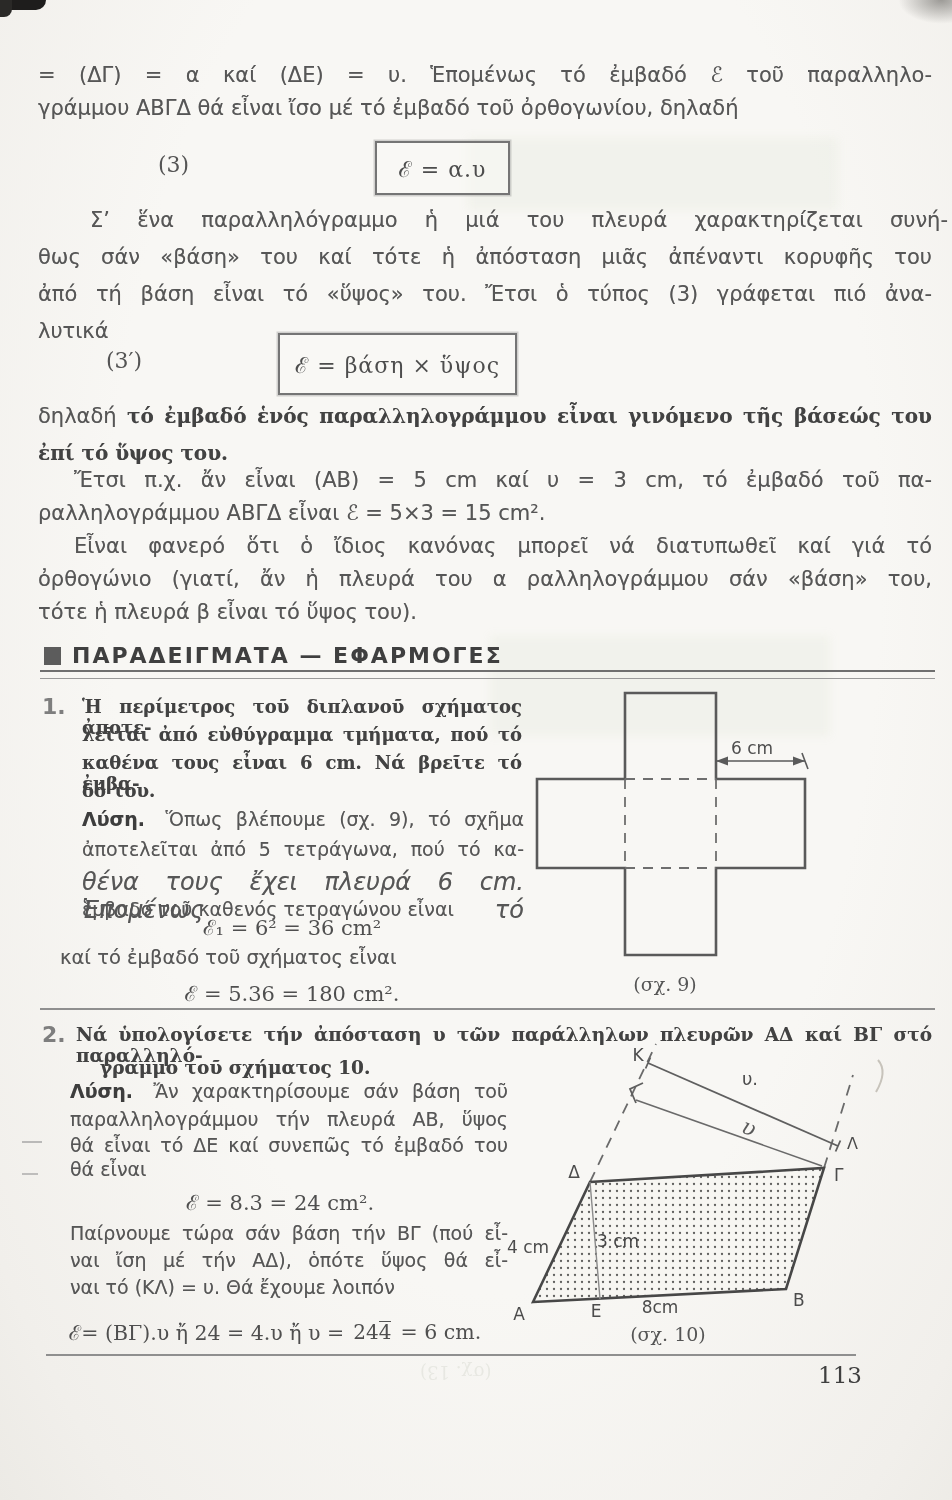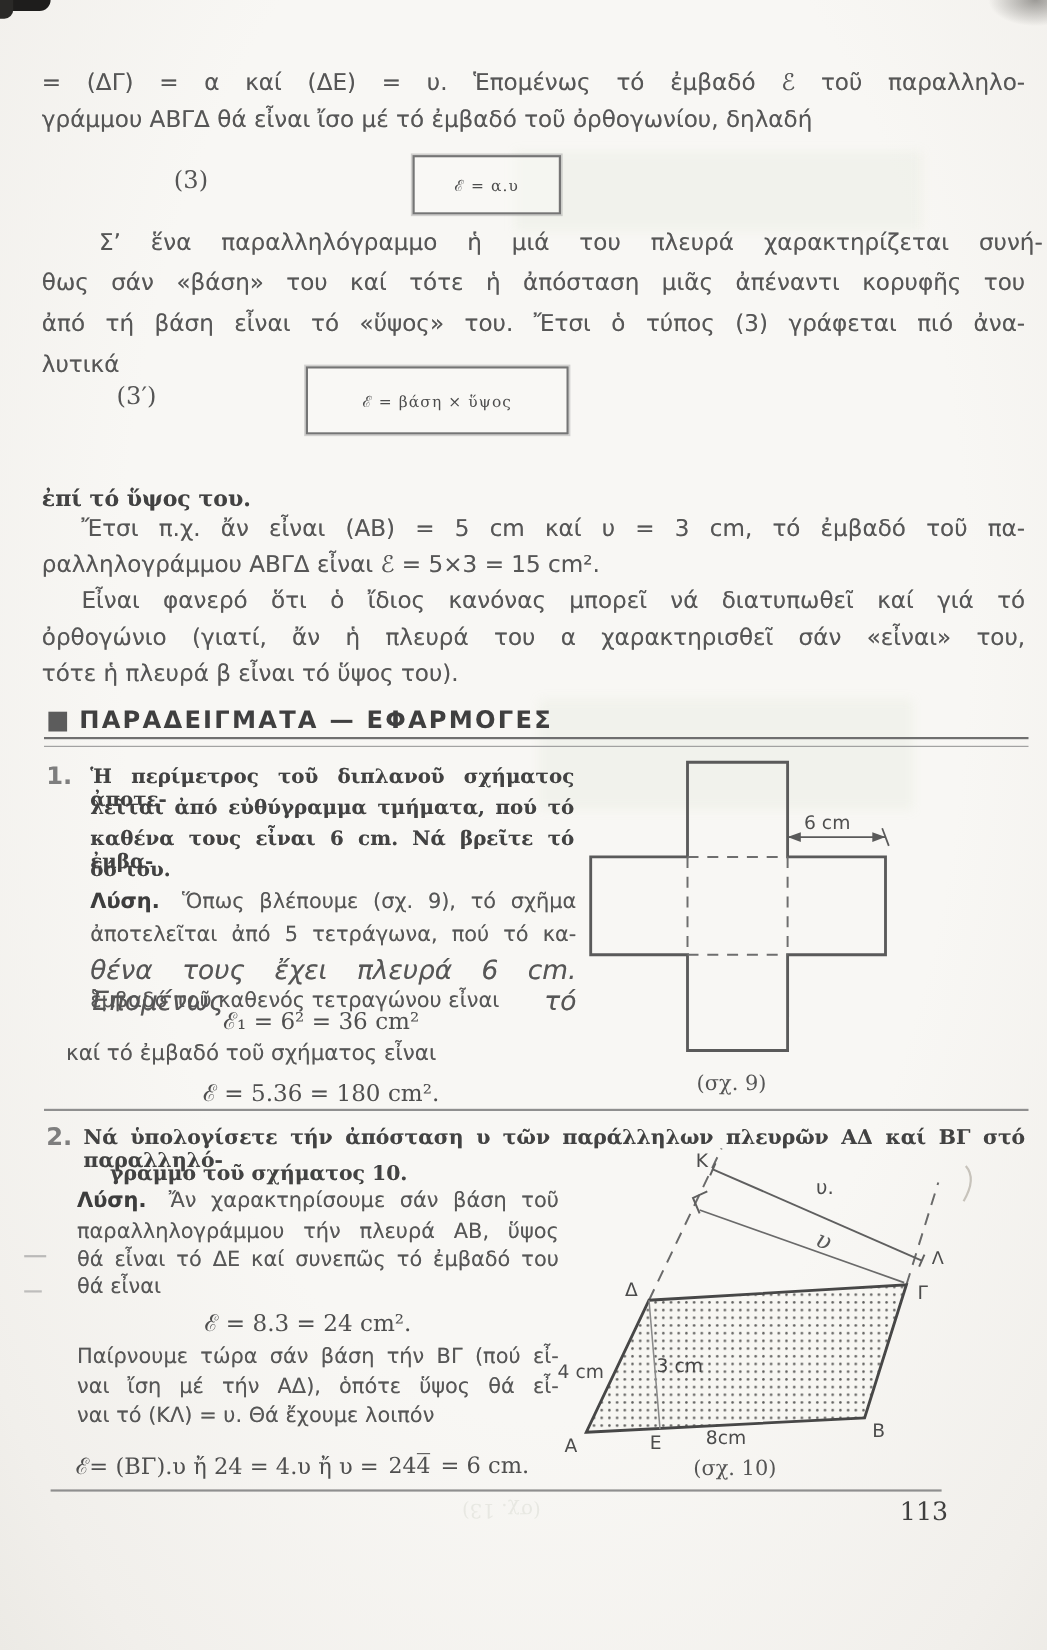--- a/index.html
+++ b/index.html
@@ -9,21 +9,21 @@
     font-family:"DejaVu Sans",sans-serif;color:#555555;
   }
   .abs{position:absolute;}
   .ln{position:absolute;font-size:21px;color:#565656;white-space:nowrap;
       text-shadow:0 0 0.5px rgba(90,90,90,.45);}
   .jl{white-space:normal;text-align:justify;text-align-last:justify;}
   .serifb{font-family:"DejaVu Serif",serif;font-weight:bold;color:#424242;}
   .formula{font-family:"DejaVu Serif",serif;color:#4f4f4f;}
   .fbox{position:absolute;border:2px solid #757575;box-shadow:0 0 0 1.5px rgba(120,120,120,.30);
         display:flex;align-items:center;justify-content:center;background:rgba(250,249,246,.5);}
-  .fbox span{font-family:"DejaVu Serif",serif;font-size:14px;color:#4d4d4d;letter-spacing:1px;}
+  .fbox span{font-family:"DejaVu Serif",serif;font-size:22px;color:#4d4d4d;letter-spacing:1px;}
   .flabel{position:absolute;font-family:"DejaVu Serif",serif;font-size:22px;color:#555;}
   .probnum{position:absolute;font-size:22px;font-weight:bold;color:#7e7e7e;}
   .sollead{font-weight:bold;color:#3d3d3d;margin-right:7px;}
   .centerline{position:absolute;text-align:center;}
   .rule{position:absolute;background:#8f8f8f;}
   .frac{display:inline-flex;flex-direction:row;align-items:center;line-height:1.05;
         font-size:20px;margin:0 9px;}
   .frac .den{border-top:1.6px solid #555;}
   .ghost{position:absolute;pointer-events:none;}
   svg text{text-shadow:none;}
@@ -53,27 +53,31 @@
   <div class="ln jl" style="left:74px;top:208px;width:858px;margin-left:16px;">Σ’ ἕνα παραλληλόγραμμο ἡ μιά του πλευρά χαρακτηρίζεται συνή-</div>
   <div class="ln jl" style="left:38px;top:245px;width:894px;">θως σάν «βάση» του καί τότε ἡ ἀπόσταση μιᾶς ἀπέναντι κορυφῆς του</div>
   <div class="ln jl" style="left:38px;top:282px;width:894px;">ἀπό τή βάση εἶναι τό «ὕψος» του. Ἔτσι ὁ τύπος (3) γράφεται πιό ἀνα-</div>
   <div class="ln" style="left:38px;top:319px;">λυτικά</div>
 
   <div class="flabel" style="left:106px;top:348px;">(3′)</div>
   <div class="fbox" style="left:278px;top:333px;width:235px;height:58px;">
     <span>ℰ = βάση × ὕψος</span>
   </div>
 
+  <div class="ln jl" style="left:38px;top:404px;width:894px;">
+    <span>δηλαδή</span>
+    <span class="serifb" style="font-size:20px;">τό ἐμβαδό ἑνός παραλληλογράμμου εἶναι γινόμενο τῆς βάσεώς του</span>
+  </div>
   <div class="ln serifb" style="left:38px;top:441px;font-size:20px;">ἐπί τό ὕψος του.</div>
 
   <div class="ln jl" style="left:74px;top:468px;width:858px;">Ἔτσι π.χ. ἄν εἶναι (ΑΒ) = 5 cm καί υ = 3 cm,  τό ἐμβαδό  τοῦ πα-</div>
   <div class="ln" style="left:38px;top:501px;">ραλληλογράμμου ΑΒΓΔ εἶναι ℰ = 5×3 = 15 cm².</div>
 
   <div class="ln jl" style="left:74px;top:534px;width:858px;">Εἶναι φανερό ὅτι ὁ ἴδιος κανόνας μπορεῖ νά διατυπωθεῖ καί γιά τό</div>
-  <div class="ln jl" style="left:38px;top:567px;width:894px;">ὀρθογώνιο (γιατί, ἄν ἡ πλευρά του α χαρακτηρισθεῖ σάν «εἶναι» του,</div>
+  <div class="ln jl" style="left:38px;top:567px;width:894px;">ὀρθογώνιο (γιατί, ἄν ἡ πλευρά του α ραλληλογράμμου σάν «βάση» του,</div>
   <div class="ln" style="left:38px;top:600px;">τότε ἡ πλευρά β εἶναι τό ὕψος του).</div>
 
   <div class="abs" style="left:44px;top:647px;width:17px;height:18px;background:#5c5c5c;"></div>
   <div class="abs" style="left:72px;top:643px;font-size:22px;font-weight:bold;color:#3f3f3f;letter-spacing:2px;">ΠΑΡΑΔΕΙΓΜΑΤΑ  —  ΕΦΑΡΜΟΓΕΣ</div>
   <div class="abs" style="left:40px;top:670px;width:895px;height:6px;border-top:2.5px solid #6f6f6f;border-bottom:1px solid #9a9a9a;"></div>
 
   <div class="probnum" style="left:42px;top:694px;">1.</div>
   <div class="ln jl serifb" style="left:82px;top:696px;width:440px;font-size:18px;">Ἡ περίμετρος τοῦ διπλανοῦ σχήματος ἀποτε-</div>
   <div class="ln jl serifb" style="left:82px;top:724px;width:440px;font-size:18px;">λεῖται  ἀπό  εὐθύγραμμα  τμήματα,  πού  τό</div>
   <div class="ln jl serifb" style="left:82px;top:752px;width:440px;font-size:18px;">καθένα τους εἶναι 6 cm. Νά βρεῖτε τό ἐμβα-</div>

